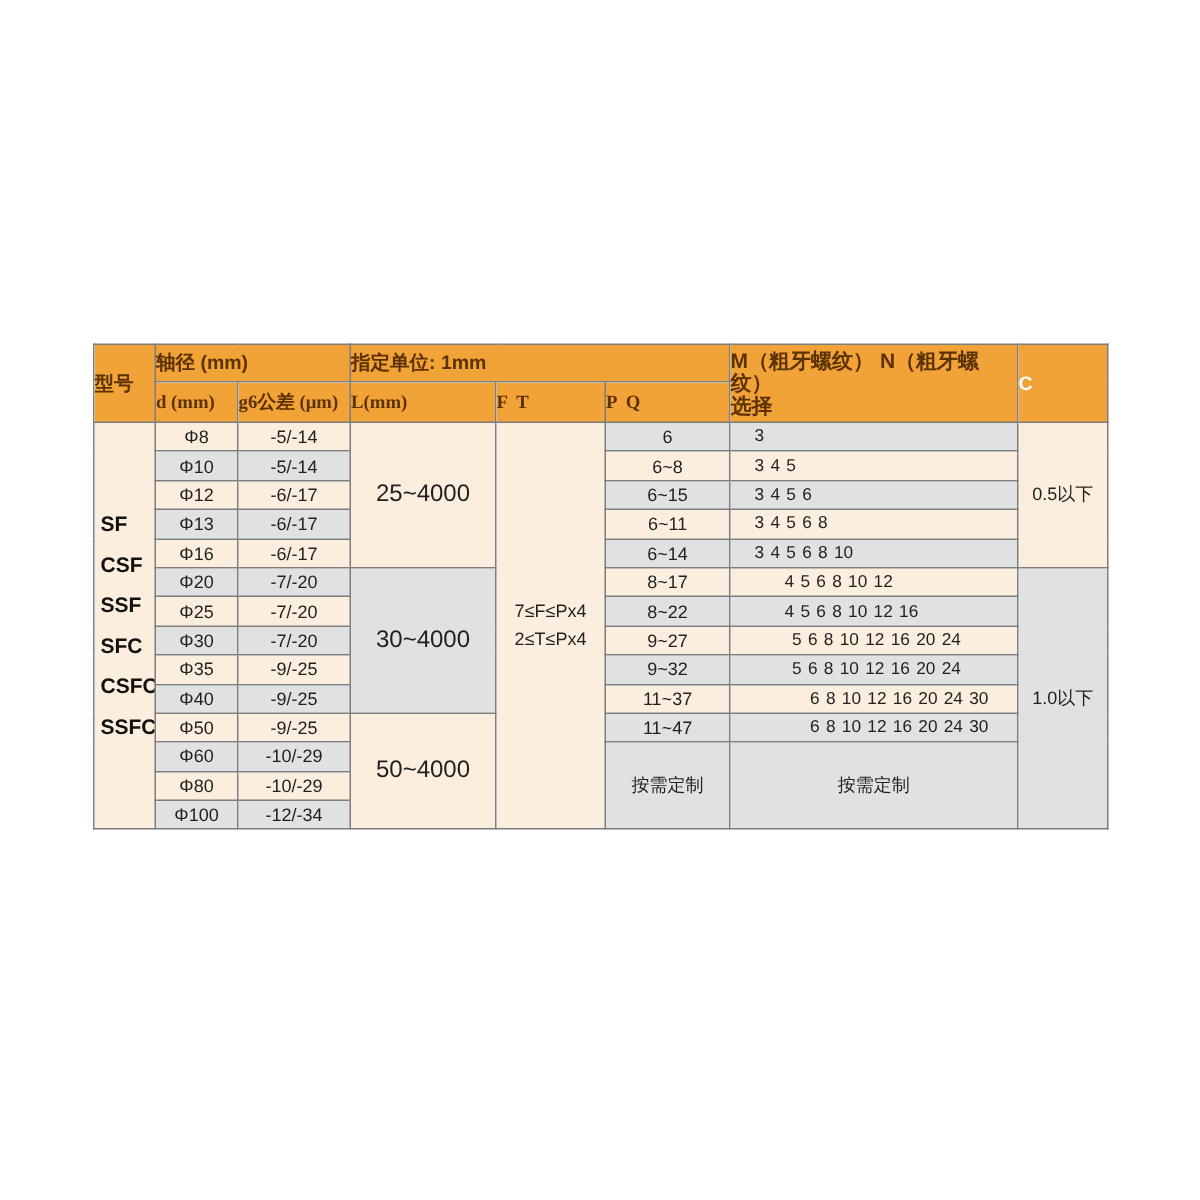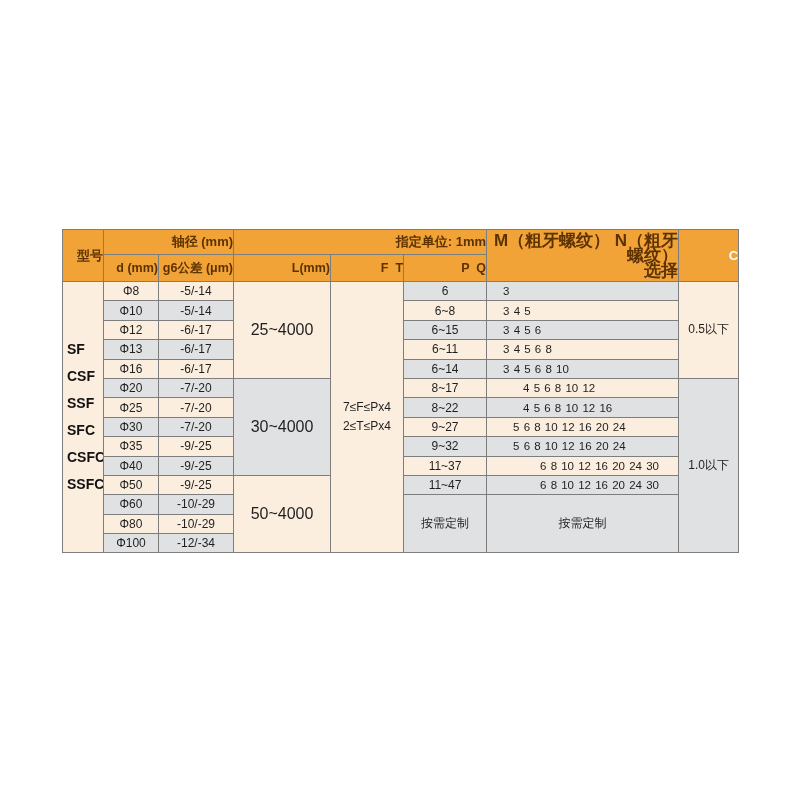--- a/index.html
+++ b/index.html
@@ -2,41 +2,41 @@
 <html><head>
 <meta charset="utf-8">
 <style>
   html,body{margin:0;padding:0;background:#ffffff;width:800px;height:800px;
     font-family:"Liberation Sans","DejaVu Sans",sans-serif;}
   .page{position:relative;width:800px;height:800px;background:#ffffff;overflow:hidden;}
   .tbl-wrap{position:absolute;left:62px;top:229px;width:676px;}
   table{border-collapse:collapse;table-layout:fixed;width:676px;}
   th,td{border:1px solid #7d7d7d;padding:0;overflow:hidden;}
   thead th{background:#F2A338;color:#5c3200;font-weight:600;font-size:13px;
-    text-align:right;vertical-align:middle;}
+    text-align:left;vertical-align:middle;}
   thead tr.h1{height:25px;}
   thead tr.h2{height:27px;}
-  thead tr.h2 th{font-size:12.5px;}
+  thead tr.h2 th{font-size:12.5px;font-family:Liberation Serif, serif;}
   th.c-head{color:#ffffff;font-weight:600;font-size:13px;}
   th.pre{white-space:pre;margin-left:41px;}
-  .mn-line{line-height:15px;font-size:17px;}
+  .mn-line{line-height:15px;font-size:14px;}
   tbody tr{height:19.4px;}
   tbody td{font-size:12px;color:#1f1f1f;text-align:center;vertical-align:middle;
     white-space:nowrap;margin-top:45px;}
   td.a{background:#FBEEDE;}   
   td.b{background:#DFE1E3;}   
   td.model-cell{background:#FBEEDE;text-align:left;vertical-align:middle;}
   .model-line{padding-left:4px;line-height:27px;font-size:14px;font-weight:700;color:#111;}
   td.lcell{font-size:16px;}
   td.ftcell{text-align:center;}
   .ft-line{line-height:19px;font-size:12px;}
   td.mn{text-align:left;font-size:11.5px;word-spacing:1px;}
   td.mn.ind0{padding-left:16px;}
   td.mn.ind1{padding-left:36px;}
-  td.mn.ind2{padding-left:26px;}
+  td.mn.ind2{padding-left:41px;}
   td.mn.ind3{padding-left:53px;}
   td.ccell{font-size:12px;}
 </style>
 </head>
 <body>
 
 <div class="page">
   <div class="tbl-wrap">
     <table>
       <colgroup>

